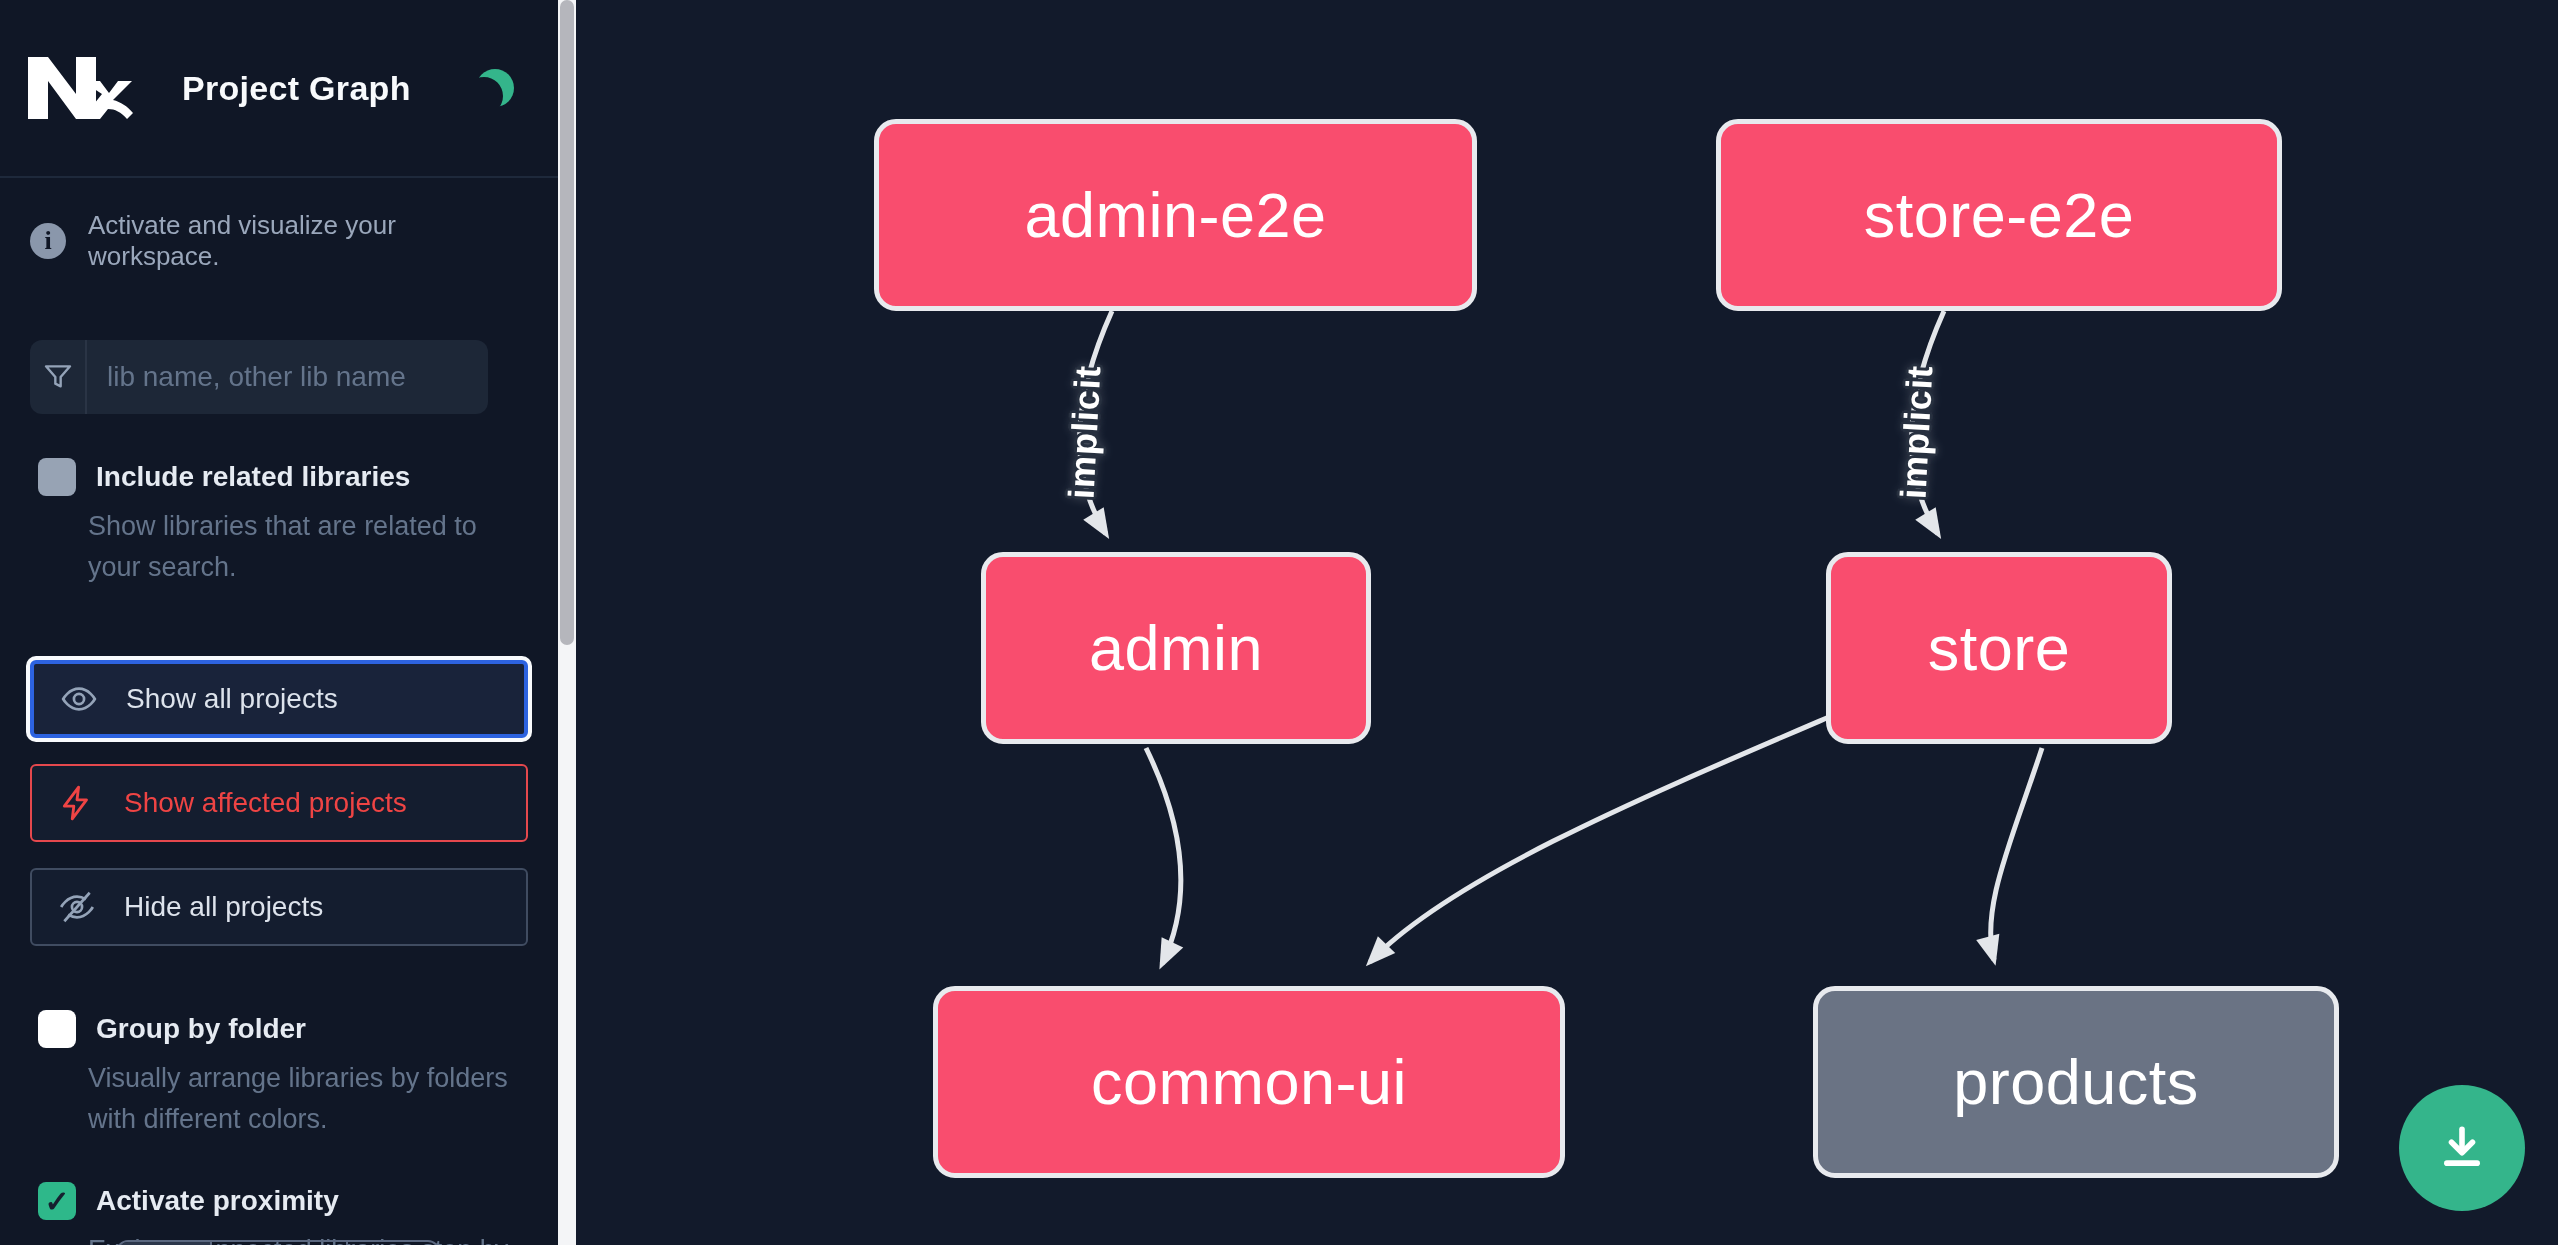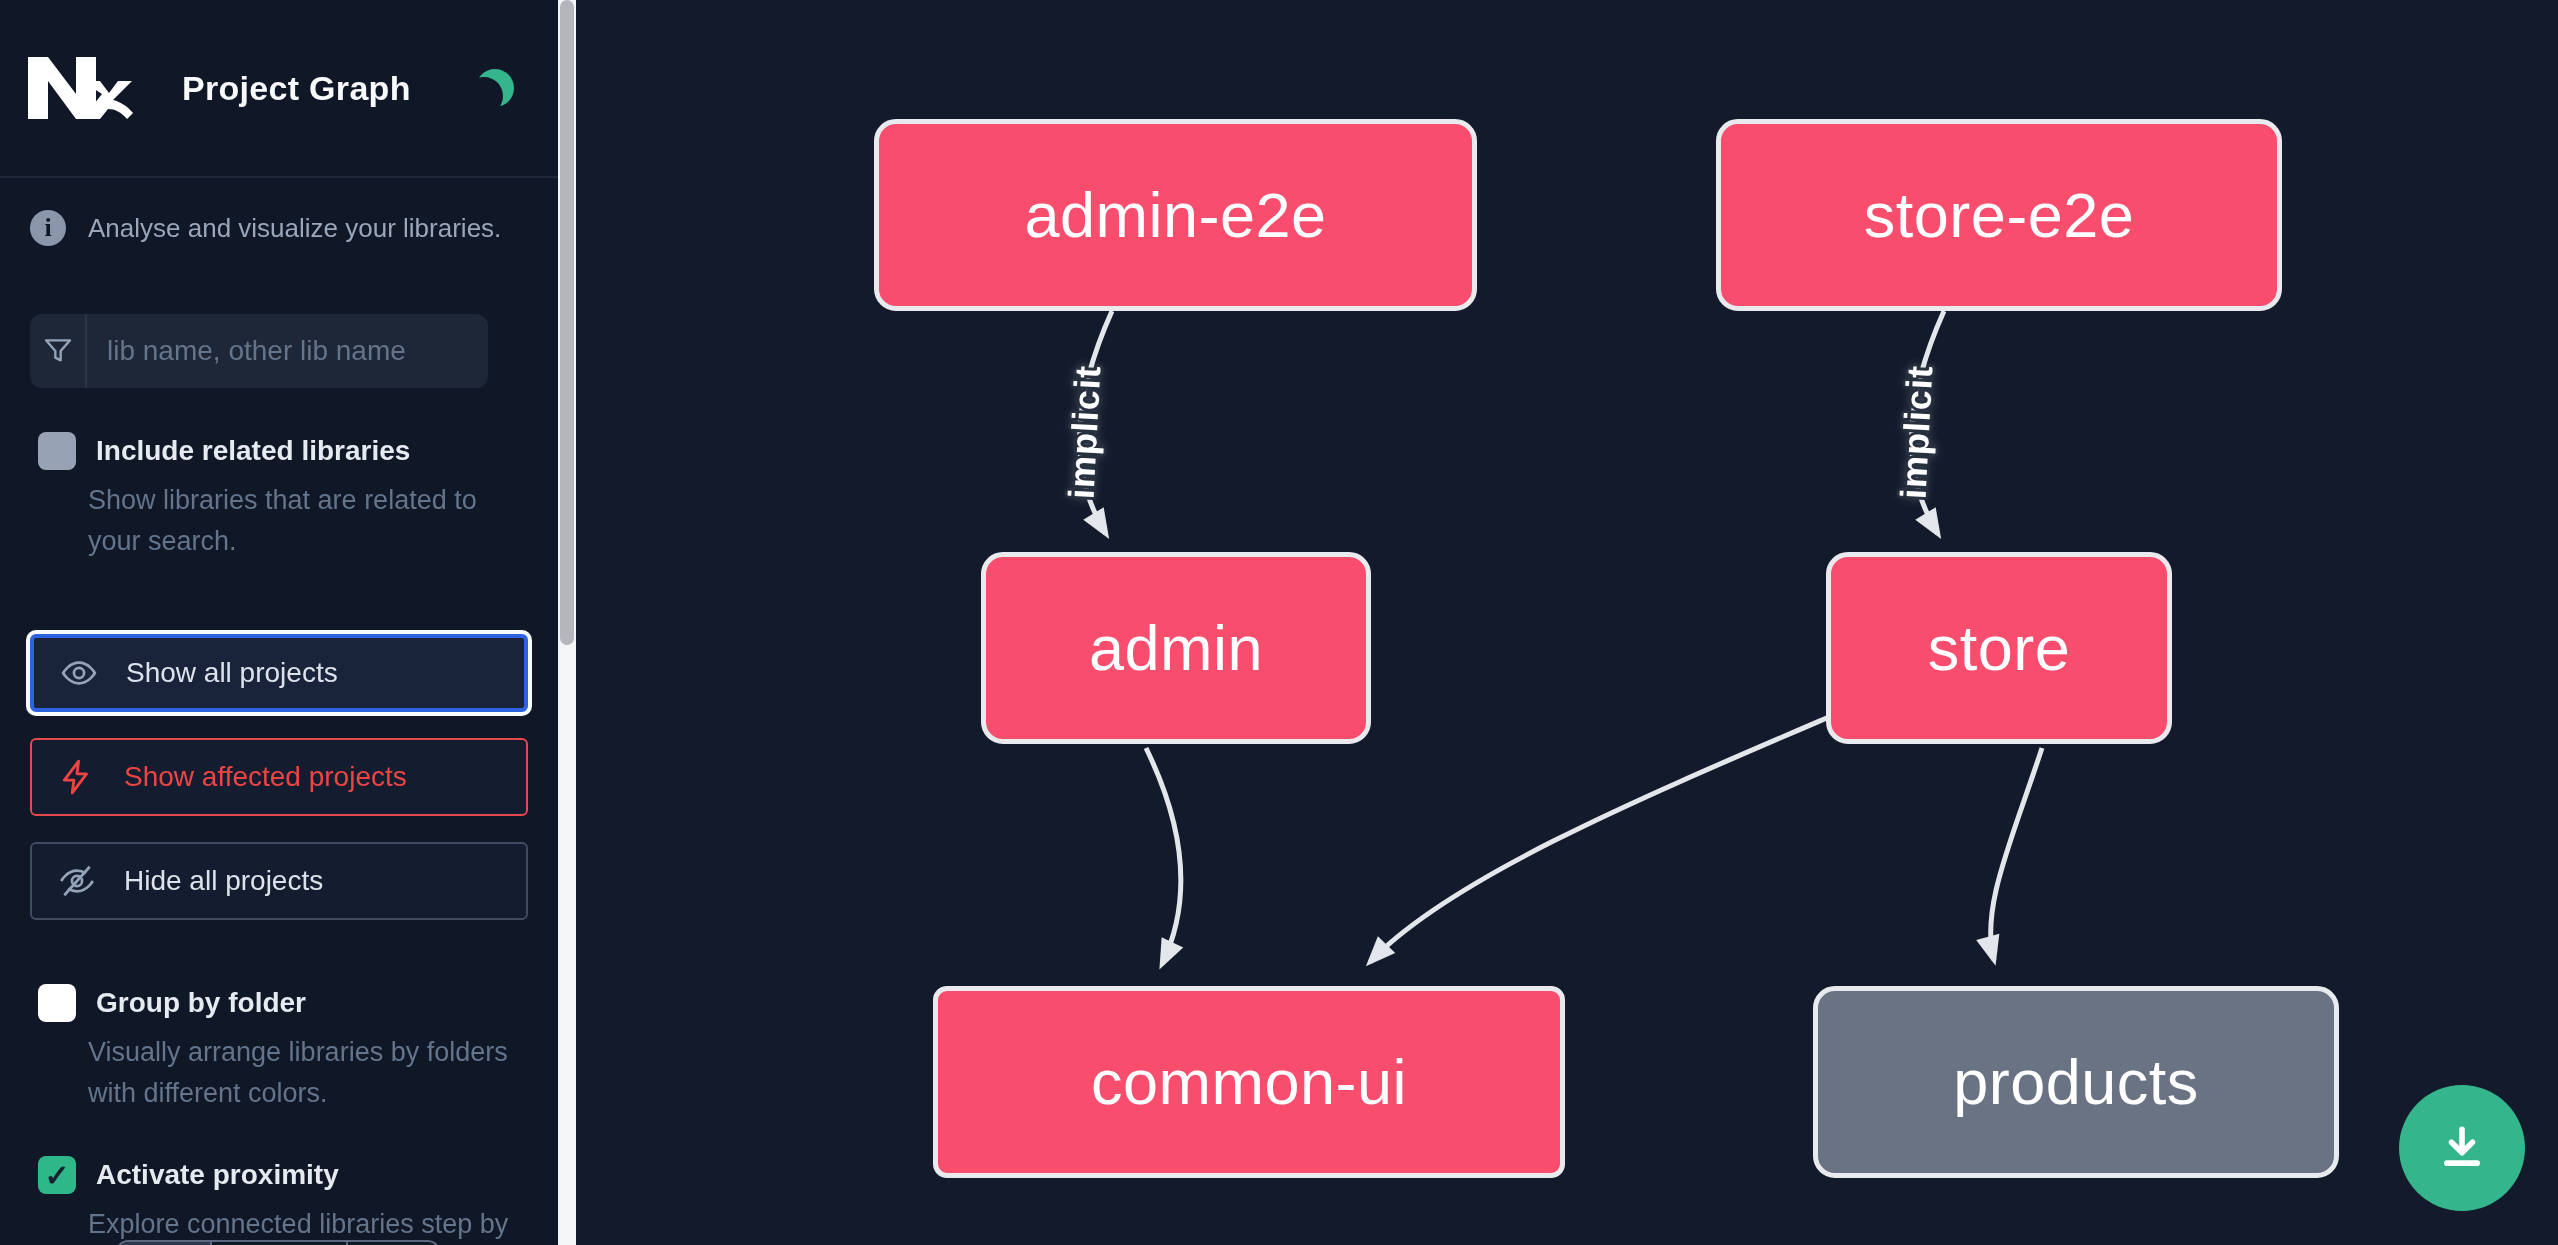--- a/index.html
+++ b/index.html
@@ -75,21 +75,21 @@
   
   .node { position:absolute; border:5px solid #e8eaee; border-radius:22px;
     display:flex; align-items:center; justify-content:center;
     color:#ffffff; font-size:63px; letter-spacing:.5px; cursor:pointer; z-index:3; }
   .node.pink { background:#f94d6e; }
   .node.gray { background:#6a7384; }
   .n-admin-e2e { left:874px; top:119px; width:603px; height:192px; }
   .n-store-e2e { left:1716px; top:119px; width:566px; height:192px; }
   .n-admin     { left:981px; top:552px; width:390px; height:192px; }
   .n-store     { left:1826px; top:552px; width:346px; height:192px; }
-  .n-common-ui { left:933px; top:986px; width:632px; height:192px;border-radius:14px; }
+  .n-common-ui { left:933px; top:986px; width:632px; height:192px; }
   .n-products  { left:1813px; top:986px; width:526px; height:192px; }
 
   .edges-svg { position:absolute; left:0; top:0; z-index:2; }
 
   .edge-label { position:absolute; color:#ffffff; font-size:36px; font-weight:700;
     letter-spacing:1px; white-space:nowrap; z-index:4;
     transform:translate(-50%,-50%) rotate(-87deg);
     text-shadow:-3px 0 0 #27303f, 3px 0 0 #27303f, 0 -3px 0 #27303f, 0 3px 0 #27303f,
       -2px -2px 0 #27303f, 2px 2px 0 #27303f, -2px 2px 0 #27303f, 2px -2px 0 #27303f,
       0 0 12px rgba(226,232,240,.45); }
@@ -112,21 +112,21 @@
       <svg class="nx-logo" viewBox="0 0 106 62">
         <path d="M0 62 V0 h20 l28 37 V0 h20 v62 H48 L20 24 v38 Z" fill="#ffffff"></path>
         <path d="M54 24 h18 l9 12 9-12 h14 L85 43 c8 2 14 6 20 13 l-6 6 c-6-7-12-10-19-10 l-8 10 H54 l20-25 Z" fill="#ffffff"></path>
       </svg>
       <div class="title">Project Graph</div>
       <div class="moon"></div>
     </div>
 
     <div class="info-row">
       <div class="info-icon">i</div>
-      <div class="info-text">Analyse and visualize your libraries.</div>
+      <div class="info-text">Activate and visualize your workspace.</div>
     </div>
 
     <div class="search-box">
       <div class="search-icon-cell">
         <svg width="32" height="32" viewBox="0 0 24 24" fill="none" stroke="#94a3b8" stroke-width="1.8" stroke-linejoin="round">
           <path d="M3 4h18l-7 8v7l-4-2v-5L3 4z"></path>
         </svg>
       </div>
       <input class="search-input" placeholder="lib name, other lib name" style="">
     </div>

